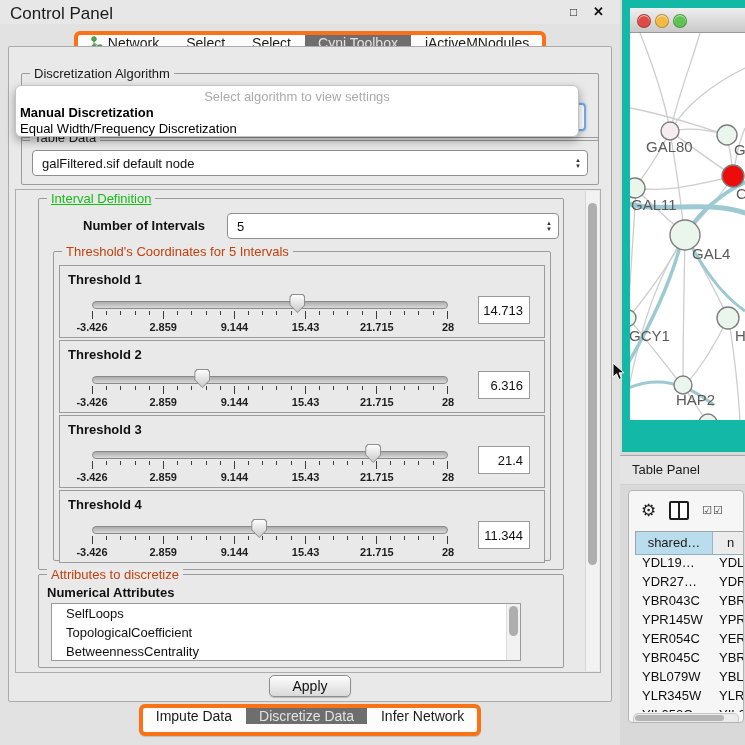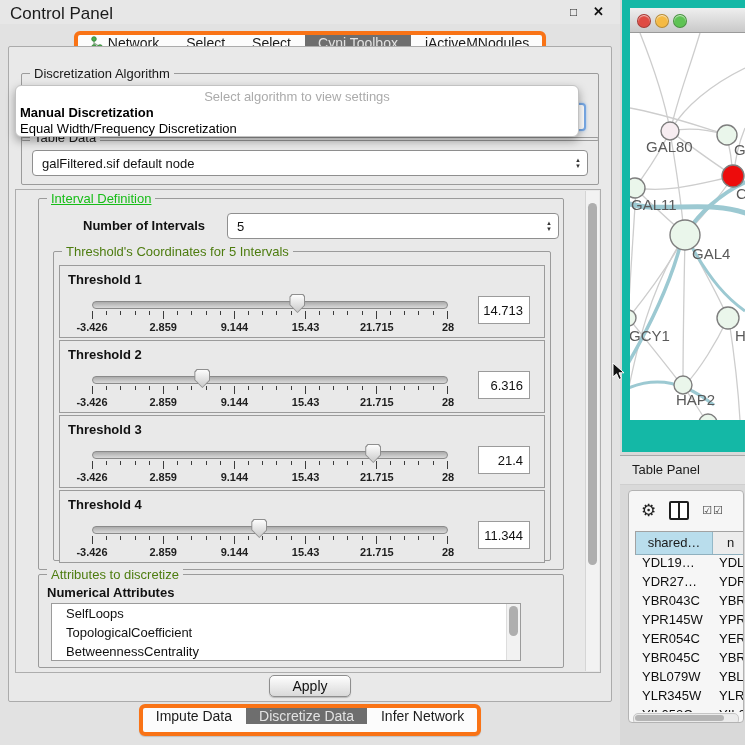--- a/index.html
+++ b/index.html
@@ -25,21 +25,21 @@
   .tab-divider{width:1px;background:#C4C4C4;margin:4px 0;}
   .tab-icon svg{display:block;}
 
   
   .cp-content{position:absolute;left:8px;top:46px;width:602px;height:654px;background:#E9E9E9;
               border:1px solid #ABABAB;border-radius:2px;}
 
   .groupbox{position:absolute;border:1px solid #9B9B9B;border-radius:2px;}
   .groupbox>.gb-title{position:absolute;top:-8px;left:8px;background:#E9E9E9;padding:0 4px;font-size:13px;color:#1A1A1A;}
   .gb-title.green{color:#17BD17;text-decoration:underline;}
-  .gb-title.blue{color:#4d7c0f;}
+  .gb-title.blue{color:#c2410c;}
 
   .combo{position:absolute;background:#FFF;border:1px solid #8F8F8F;border-radius:4px;height:24px;
          display:flex;align-items:center;font-size:13px;color:#111;}
   .combo .combo-text{padding-left:9px;flex:1;white-space:nowrap;overflow:hidden;}
   .combo .stepper{width:18px;display:flex;flex-direction:column;align-items:center;justify-content:center;
                   color:#333;font-size:6px;line-height:6px;border-left:none;}
   .combo.focused{border:2px solid #78A9E6;box-shadow:0 0 3px #9CC2EE;}
 
   
   .popup{position:absolute;left:6px;top:38px;width:564px;height:52px;background:#FFF;border:1px solid #C2C2C2;

